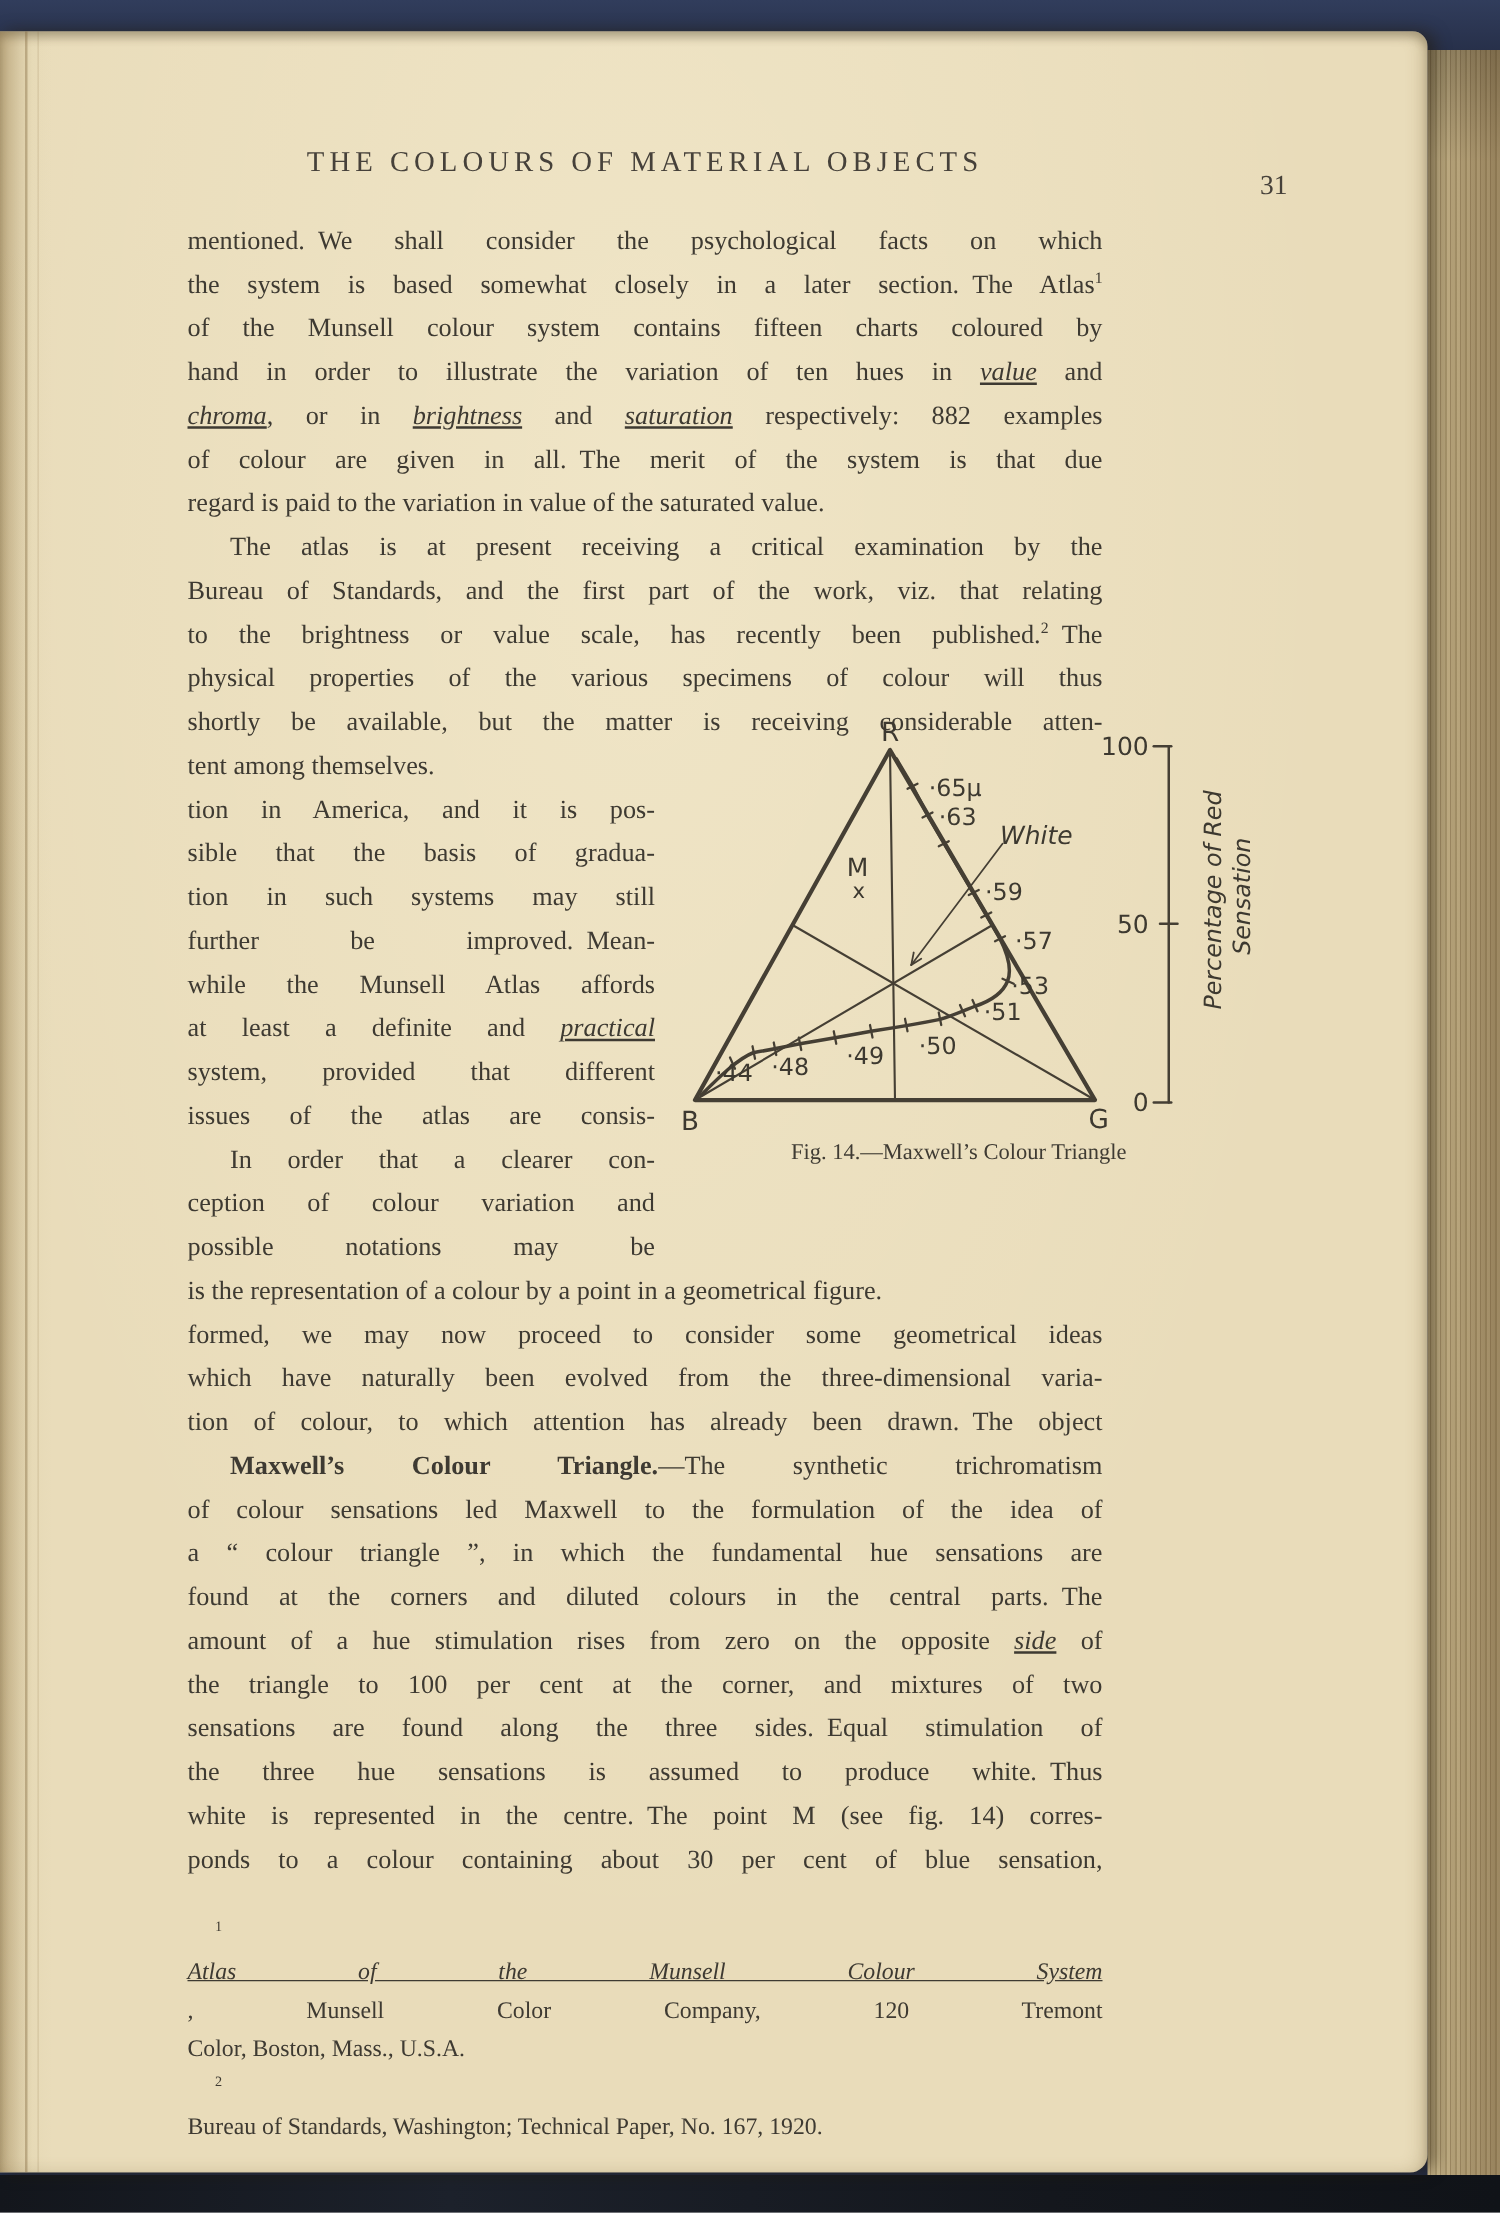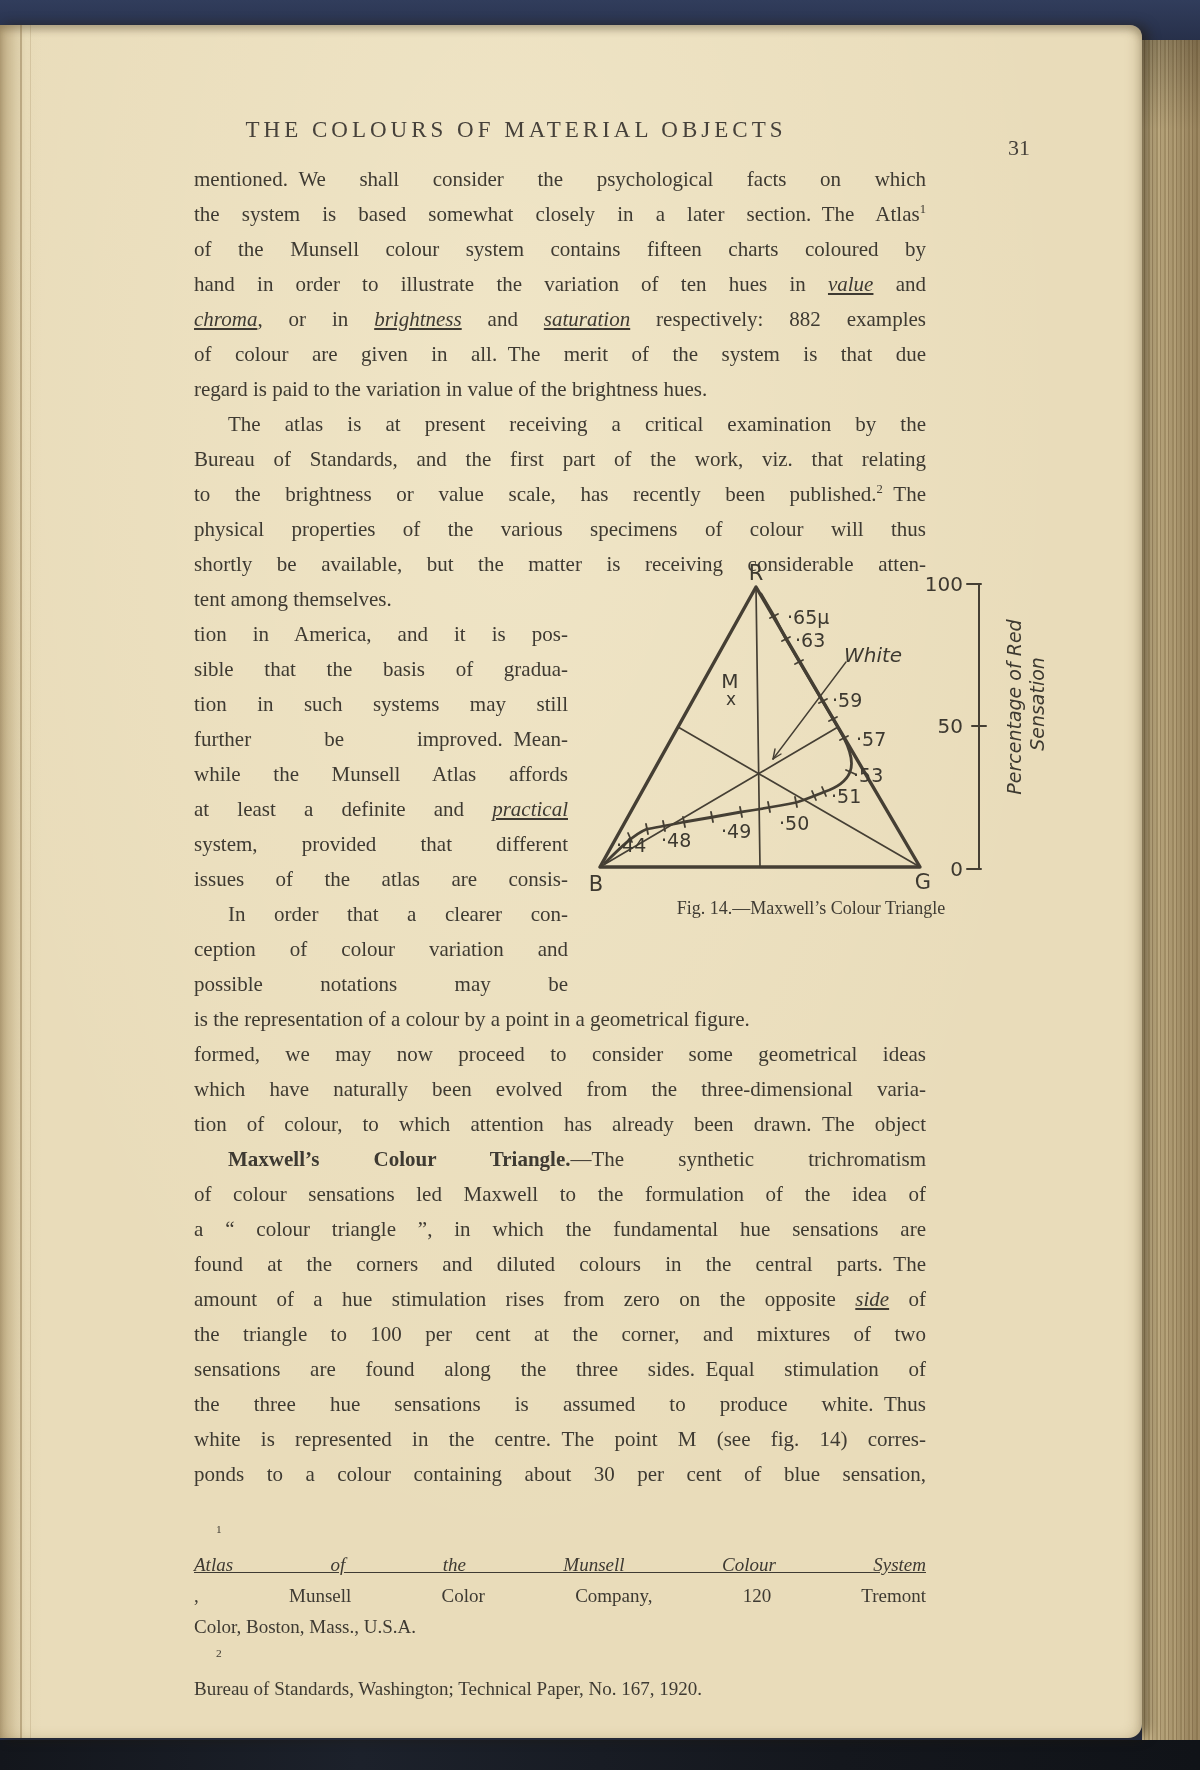--- a/index.html
+++ b/index.html
@@ -35,21 +35,21 @@
   .gutter{position:absolute;left:0;top:0;bottom:0;width:26px;
     background:linear-gradient(90deg,rgba(135,105,58,.30),rgba(135,105,58,0));}
 
   .running-head{position:absolute;left:150px;top:92px;width:732px;height:34px;}
   .head-title{
     position:absolute;left:0;right:0;text-align:center;
     font-size:23px;letter-spacing:4px;color:#46413a;white-space:nowrap;
   }
   .page-num{position:absolute;right:-148px;top:18px;font-size:22px;color:#46413a;}
 
-  .content{position:absolute;left:150px;top:137px;width:732px;font-size:21px;line-height:35px;color:#3e3a32;margin-left:44px;}
+  .content{position:absolute;left:150px;top:150px;width:732px;font-size:21px;line-height:35px;color:#3e3a32;}
   .tb{margin:0;}
   .just{text-align:justify;text-align-last:justify;}
   .left{text-align:left;}
   .ind{text-indent:34px;}
   sup{font-size:.6em;line-height:0;}
   i{font-style:italic;text-decoration:underline;}
   b{font-weight:bold;}
 
   .narrow-zone{position:relative;height:420px;}
   .narrow-col{width:374px;}
@@ -75,21 +75,21 @@
   <div class="crease-b"></div>
 
   <div class="running-head">
     <div class="head-title">THE COLOURS OF MATERIAL OBJECTS</div>
     <div class="page-num">31</div>
   </div>
 
   <div class="content">
 
     <p class="tb just">mentioned. We shall consider the psychological facts on which<br>the system is based somewhat closely in a later section. The Atlas<sup>1</sup><br>of the Munsell colour system contains fifteen charts coloured by<br>hand in order to illustrate the variation of ten hues in <i>value</i> and<br><i>chroma</i>, or in <i>brightness</i> and <i>saturation</i> respectively: 882 examples<br>of colour are given in all. The merit of the system is that due</p>
-    <p class="tb left">regard is paid to the variation in value of the brightness hues.</p>
+    <p class="tb left">regard is paid to the variation in value of the saturated value.</p>
 
     <p class="tb just ind">The atlas is at present receiving a critical examination by the<br>Bureau of Standards, and the first part of the work, viz. that relating<br>to the brightness or value scale, has recently been published.<sup>2</sup> The<br>physical properties of the various specimens of colour will thus<br>shortly be available, but the matter is receiving considerable atten-</p>
 
     <div class="narrow-zone">
       <div class="narrow-col">
         <p class="tb left">tent among themselves.</p>
         <p class="tb just">tion in America, and it is pos-<br>sible that the basis of gradua-<br>tion in such systems may still<br>further be improved. Mean-<br>while the Munsell Atlas affords<br>at least a definite and <i>practical</i><br>system, provided that different<br>issues of the atlas are consis-</p>
         <p class="tb just ind">In order that a clearer con-<br>ception of colour variation and<br>possible notations may be</p>
       </div>
 

